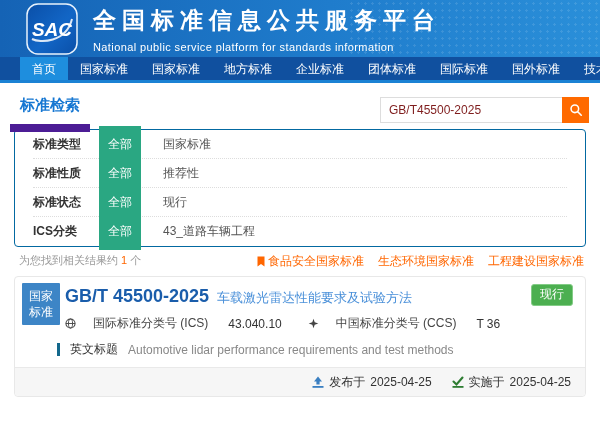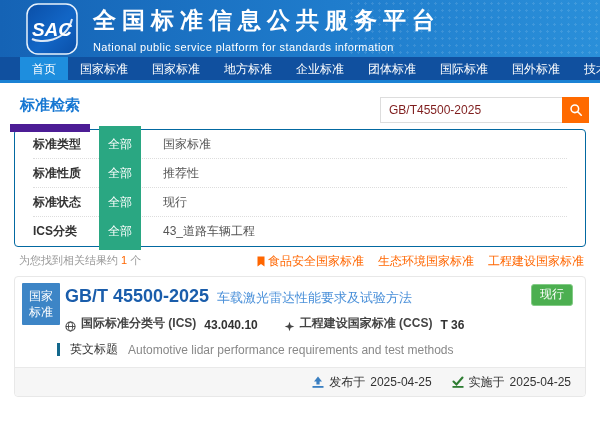--- a/index.html
+++ b/index.html
@@ -57,21 +57,21 @@
   .type-badge { position:absolute; left:7px; top:6px; width:38px; height:42px;
     background:#3d85c6; border-radius:1px; color:#fff; font-size:12px; text-align:center;
     padding-top:5px; line-height:16px; cursor:default; }
   .status-badge { position:absolute; right:12px; top:7px; background:#4caf50; color:#fff;
     font-size:12px; padding:1px 8px 2px; border-radius:3px; border:1px solid #83cc86; }
   .card-body { padding:9px 12px 0 50px; }
   .title-row { display:flex; align-items:baseline; cursor:pointer; }
   .std-code { color:#1a5dab; font-weight:bold; font-size:18px; }
   .std-title { color:#4a90d9; font-size:13px; margin-left:8px; }
   .meta-row { display:flex; align-items:center; margin-top:8px; font-size:12px; color:#444; }
-  .meta-item { display:flex; align-items:flex-end; gap:5px;font-weight:bold; }
+  .meta-item { display:flex; align-items:center; gap:17px; }
   .meta-item + .meta-item { margin-left:26px; }
   .meta-value { color:#333; margin-left:3px; }
   .field-row { display:flex; align-items:center; margin:9px 0 0 -8px; }
   .field-bar { width:3px; height:13px; background:#13688c; margin-right:10px; }
   .field-label { font-size:12px; font-weight:normal; color:#333; margin-right:10px; }
   .field-value { font-size:12px; color:#888; }
   .card-footer { margin-top:9px; height:29px; background:#f6f6f6; border-top:1px solid #e9e9e9;
     display:flex; justify-content:flex-end; align-items:center; gap:20px;
     padding-right:14px; border-radius:0 0 4px 4px; }
   .footer-item { display:flex; align-items:center; gap:5px; font-size:12px; color:#333; }
@@ -186,21 +186,21 @@
           <ellipse cx="12" cy="12" rx="4.5" ry="10" fill="none" stroke="#444" stroke-width="2"></ellipse>
           <line x1="2" y1="12" x2="22" y2="12" stroke="#444" stroke-width="2"></line>
         </svg>
         <span>国际标准分类号 (ICS)</span>
         <span class="meta-value">43.040.10</span>
       </div>
       <div class="meta-item">
         <svg width="11" height="11" viewBox="0 0 24 24">
           <path d="M12 1.5 L14.6 9.4 L22.5 12 L14.6 14.6 L12 22.5 L9.4 14.6 L1.5 12 L9.4 9.4 Z" fill="#444"></path>
         </svg>
-        <span>工程建设国家标准 (CCS)</span>
+        <span>中国标准分类号 (CCS)</span>
         <span class="meta-value">T 36</span>
       </div>
     </div>
 
     <div class="field-row">
       <div class="field-bar"></div>
       <div class="field-label">英文标题</div>
       <div class="field-value">Automotive lidar performance requirements and test methods</div>
     </div>
 

